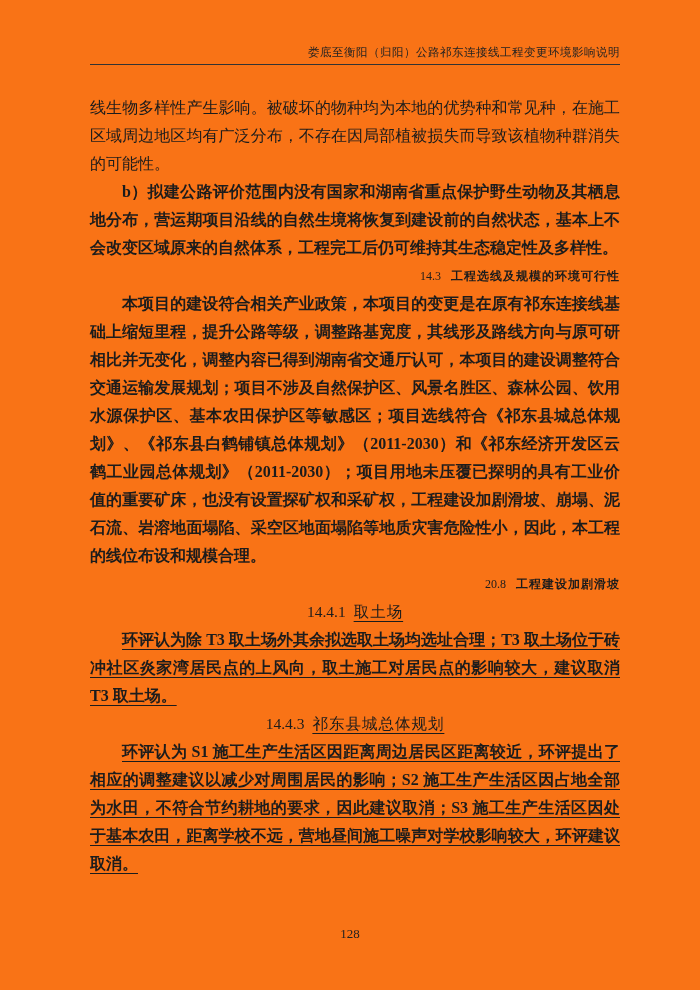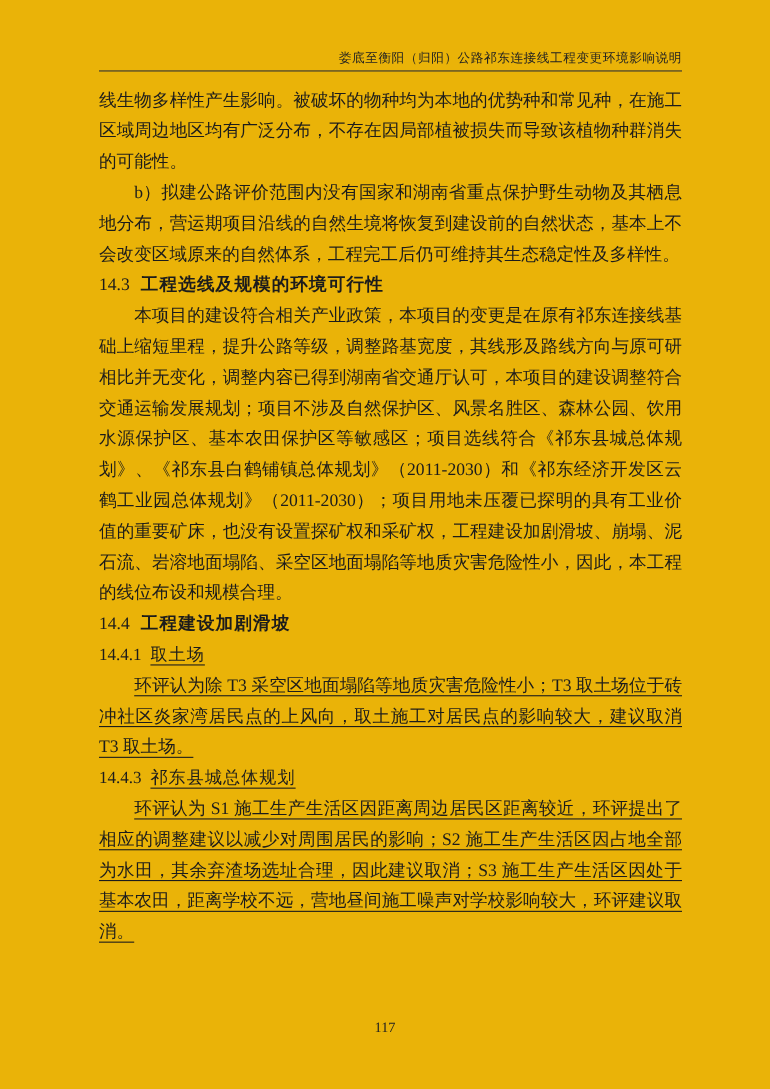--- a/index.html
+++ b/index.html
@@ -1,61 +1,61 @@
 <!DOCTYPE html>
 <html lang="zh"><head>
 <meta charset="utf-8">
 <style>
   html, body { margin: 0; padding: 0; background: #ffffff; }
   .page {
     width: 700px;
     height: 990px;
-    background: #eab308;
+    background: #f97316;
     box-sizing: border-box;
     position: relative;
     padding: 45px 80px 0 90px;
     font-family: "Liberation Serif", "DejaVu Serif", serif;
     color: #1c1c1c;
     overflow: hidden;
   }
   .doc-header {
     text-align: right;
     font-size: 11.5px;
     letter-spacing: 0.5px;
     color: #222222;
     padding-bottom: 4px;
     border-bottom: 1.8px solid #333333;
   }
   .doc-body {
-    margin-top: 13px;
+    margin-top: 29px;
     font-size: 16px;
     line-height: 28px;
     text-align: justify;
   }
   .doc-body p { margin: 0; }
-  .para-indent { text-indent: 2em; }
+  .para-indent { text-indent: 2em; font-weight: bold; }
   .h-main {
-    font-size: 16px;
+    font-size: 12px;
     line-height: 28px;
-    text-align: left;
+    text-align: right;
   }
   .h-main .h-num {
     font-family: "Liberation Serif", "DejaVu Serif", serif;
     font-weight: 400;
     margin-right: 10px;
   }
   .h-main .h-title {
     font-family: "Liberation Sans", "DejaVu Sans", sans-serif;
     font-weight: 700;
     letter-spacing: 1px;
   }
   .h-sub {
     font-size: 15.5px;
     line-height: 28px;
-    text-align: left;
+    text-align: center;
   }
   .h-sub .h-num {
     font-family: "Liberation Serif", "DejaVu Serif", serif;
     font-weight: 400;
     margin-right: 8px;
   }
   .h-sub .h-title {
     letter-spacing: 1px;
   }
   .u {
@@ -88,36 +88,36 @@
 
     <p class="para-indent">b）拟建公路评价范围内没有国家和湖南省重点保护野生动物及其栖息地分布，营运期项目沿线的自然生境将恢复到建设前的自然状态，基本上不会改变区域原来的自然体系，工程完工后仍可维持其生态稳定性及多样性。</p>
 
     <p class="h-main">
       <span class="h-num">14.3</span><span class="h-title">工程选线及规模的环境可行性</span>
     </p>
 
     <p class="para-indent">本项目的建设符合相关产业政策，本项目的变更是在原有祁东连接线基础上缩短里程，提升公路等级，调整路基宽度，其线形及路线方向与原可研相比并无变化，调整内容已得到湖南省交通厅认可，本项目的建设调整符合交通运输发展规划；项目不涉及自然保护区、风景名胜区、森林公园、饮用水源保护区、基本农田保护区等敏感区；项目选线符合《祁东县城总体规划》、《祁东县白鹤铺镇总体规划》（2011-2030）和《祁东经济开发区云鹤工业园总体规划》（2011-2030）；项目用地未压覆已探明的具有工业价值的重要矿床，也没有设置探矿权和采矿权，工程建设加剧滑坡、崩塌、泥石流、岩溶地面塌陷、采空区地面塌陷等地质灾害危险性小，因此，本工程的线位布设和规模合理。</p>
 
     <p class="h-main">
-      <span class="h-num">14.4</span><span class="h-title">工程建设加剧滑坡</span>
+      <span class="h-num">20.8</span><span class="h-title">工程建设加剧滑坡</span>
     </p>
 
     <p class="h-sub">
       <span class="h-num">14.4.1</span><span class="h-title u">取土场</span>
     </p>
 
-    <p class="para-indent u">环评认为除 T3 采空区地面塌陷等地质灾害危险性小；T3 取土场位于砖冲社区炎家湾居民点的上风向，取土施工对居民点的影响较大，建议取消 T3 取土场。</p>
+    <p class="para-indent u">环评认为除 T3 取土场外其余拟选取土场均选址合理；T3 取土场位于砖冲社区炎家湾居民点的上风向，取土施工对居民点的影响较大，建议取消 T3 取土场。</p>
 
 
 
     <p class="h-sub">
       <span class="h-num">14.4.3</span><span class="h-title u">祁东县城总体规划</span>
     </p>
 
-    <p class="para-indent u">环评认为 S1 施工生产生活区因距离周边居民区距离较近，环评提出了相应的调整建议以减少对周围居民的影响；S2 施工生产生活区因占地全部为水田，其余弃渣场选址合理，因此建议取消；S3 施工生产生活区因处于基本农田，距离学校不远，营地昼间施工噪声对学校影响较大，环评建议取消。</p>
+    <p class="para-indent u">环评认为 S1 施工生产生活区因距离周边居民区距离较近，环评提出了相应的调整建议以减少对周围居民的影响；S2 施工生产生活区因占地全部为水田，不符合节约耕地的要求，因此建议取消；S3 施工生产生活区因处于基本农田，距离学校不远，营地昼间施工噪声对学校影响较大，环评建议取消。</p>
 
   </div>
 
   <div class="doc-footer">
-    <span>117</span>
+    <span>128</span>
   </div>
 
 </div>
 
 </body></html>

